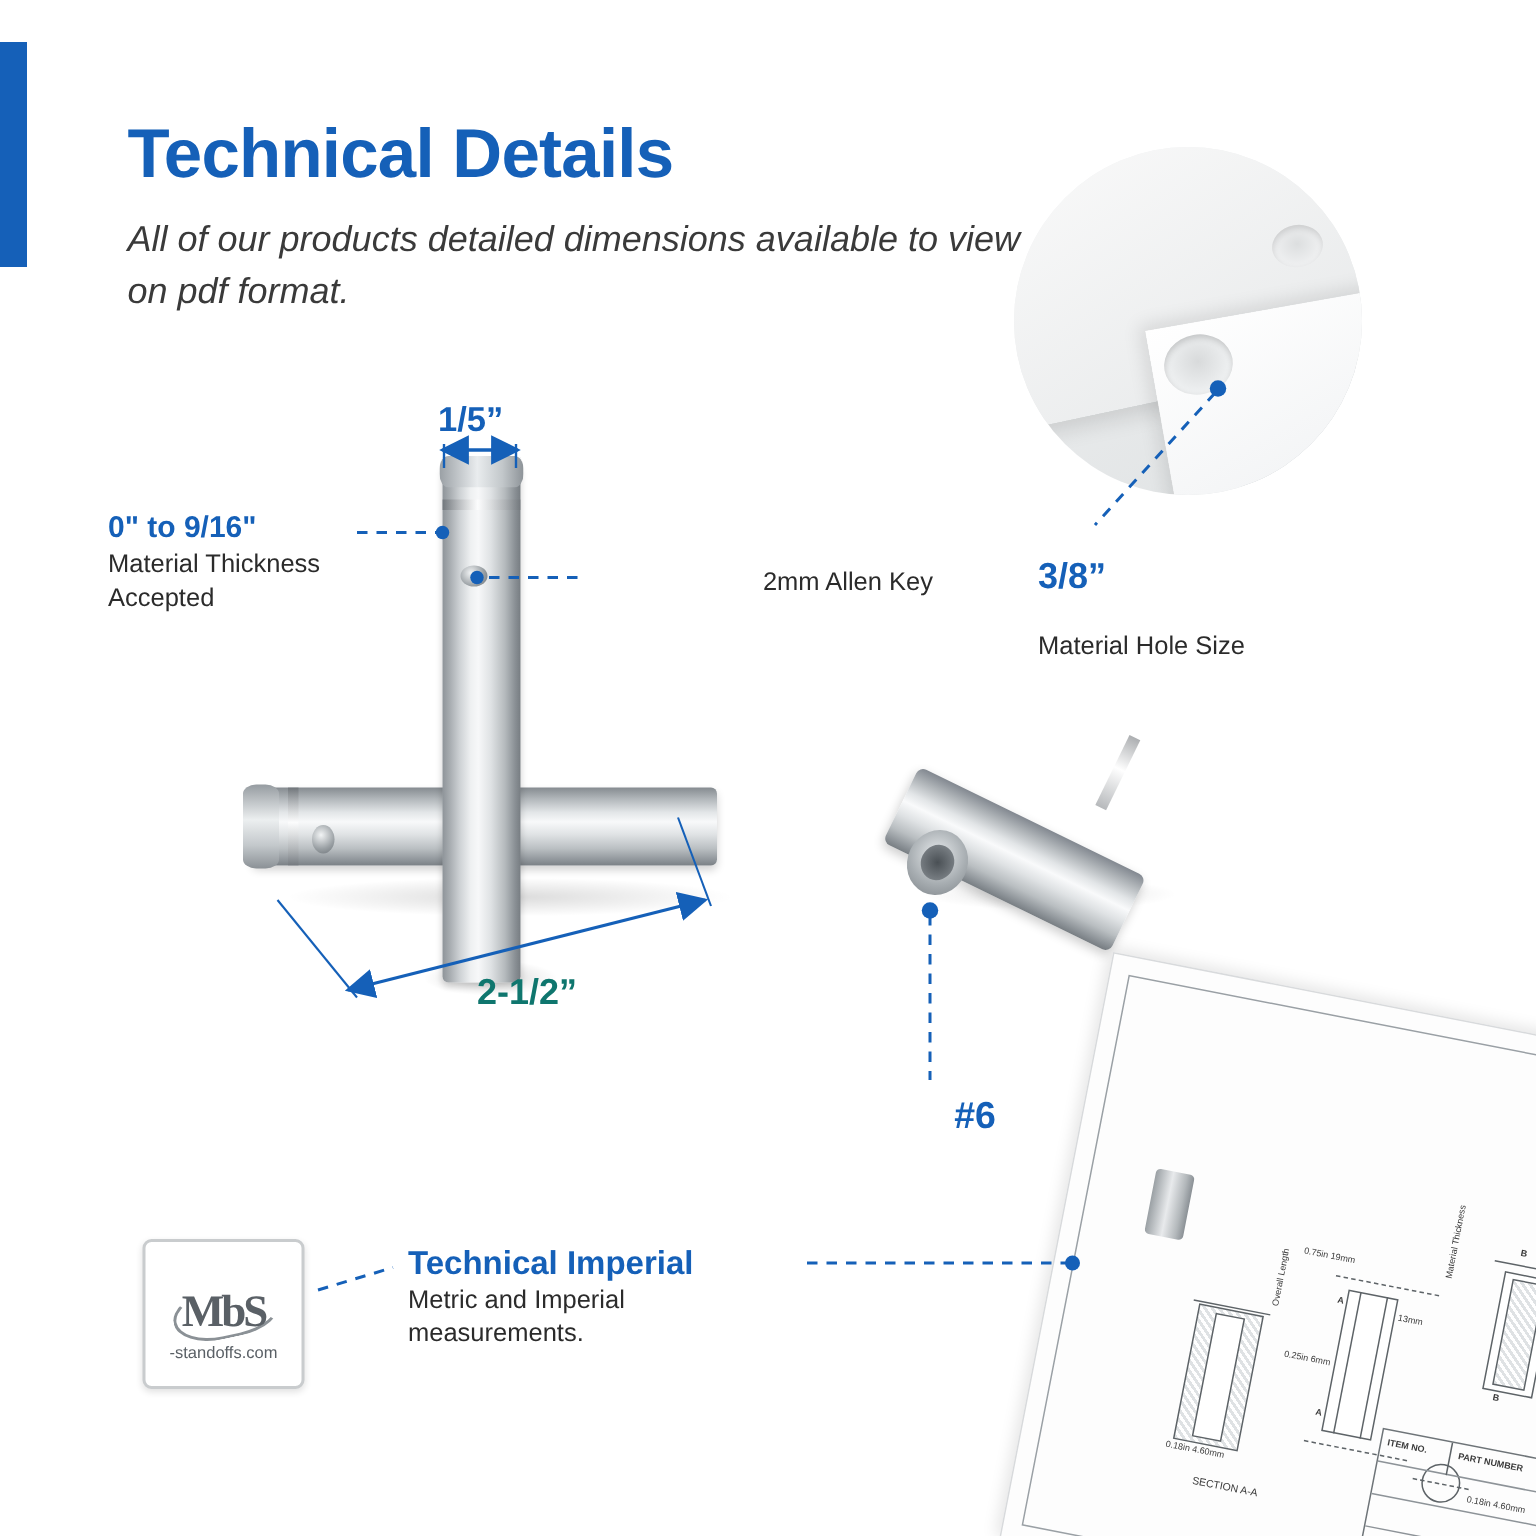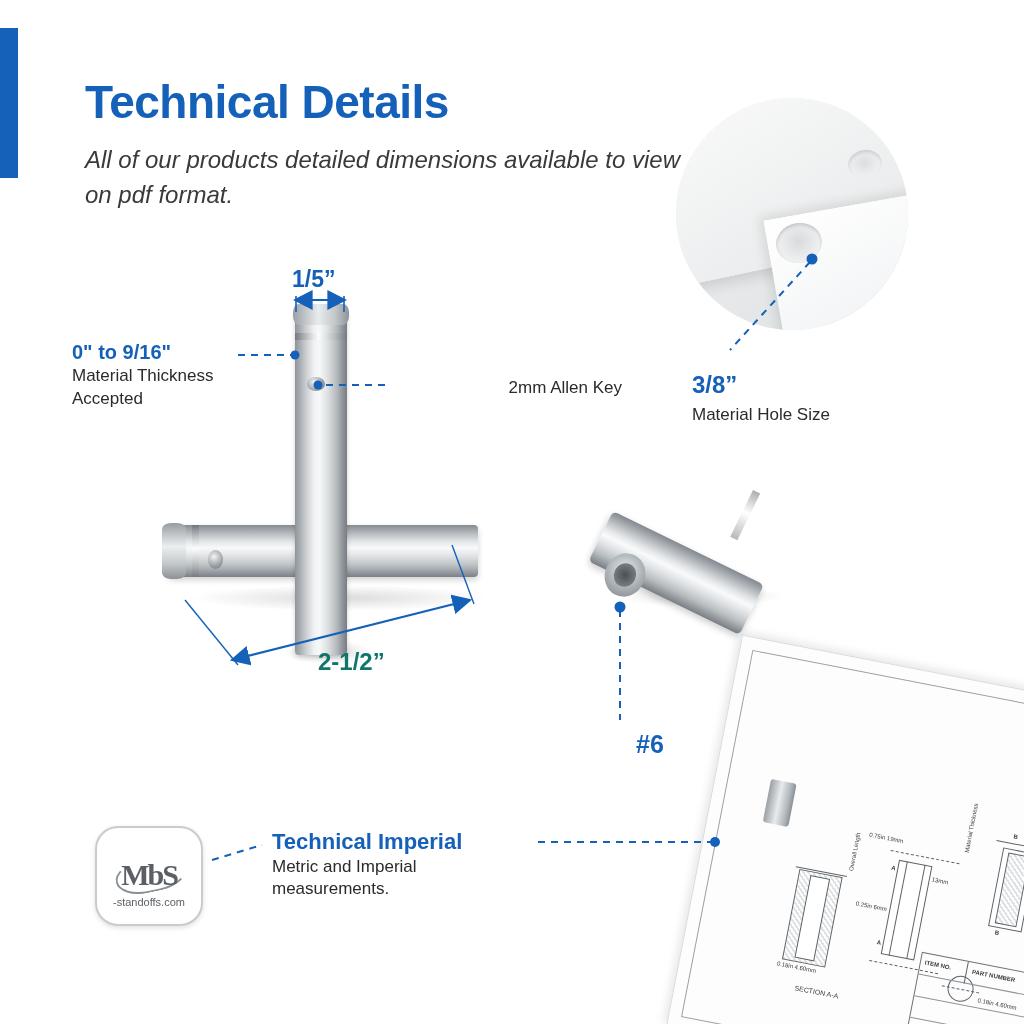--- a/index.html
+++ b/index.html
@@ -207,21 +207,21 @@
     background:repeating-linear-gradient(45deg,#dfe2e4 0 2px,#ffffff 2px 4px);
   }
   .dwg-line { position:absolute; background:#5d6367; height:1px; }
   .dwg-vline { position:absolute; background:#5d6367; width:1px; }
   .dwg-dash { position:absolute; height:0; border-top:1px dashed #5d6367; }
   .dwg-circ { position:absolute; border:1px solid #5d6367; border-radius:50%; }
 
   
   .logo {
     position:absolute; left:95px; top:826px; width:108px; height:100px;
-    border:2px solid #c9ccce; border-radius:23px; background:#fff;
+    border:2px solid #c9ccce; border-radius:6px; background:#fff;
     box-shadow:0 2px 5px rgba(0,0,0,.12);
   }
   .logo .mark {
     position:absolute; left:50%; top:30px; transform:translateX(-50%);
     font-size:30px; font-weight:bold; color:#5a6066; letter-spacing:-2px;
     font-family:"Liberation Serif", serif;
   }
   .logo .dom {
     position:absolute; left:0; right:0; top:68px; text-align:center;
     font-size:11px; color:#5a6066;
@@ -333,21 +333,21 @@
   <div class="n">Material Thickness</div>
   <div class="n">Accepted</div>
 </div>
 
 <div class="lbl" id="lbl-setscrew">
   <div class="n" style="margin-top:5px;text-align:right;">2mm Allen Key</div>
 </div>
 
 <div class="lbl" id="lbl-holesize">
   <div class="b">3/8”</div>
-  <div class="n" style="margin-top:4px;">Material Hole Size</div>
+  <div class="n" style="margin-top:20px;">Material Hole Size</div>
 </div>
 
 <div class="lbl" id="lbl-screw">
   <div class="b2">#6</div>
 </div>
 
 <div class="lbl" id="lbl-drawing">
   <div class="b">Technical Imperial</div>
   <div class="n">Metric and Imperial</div>
   <div class="n">measurements.</div>

